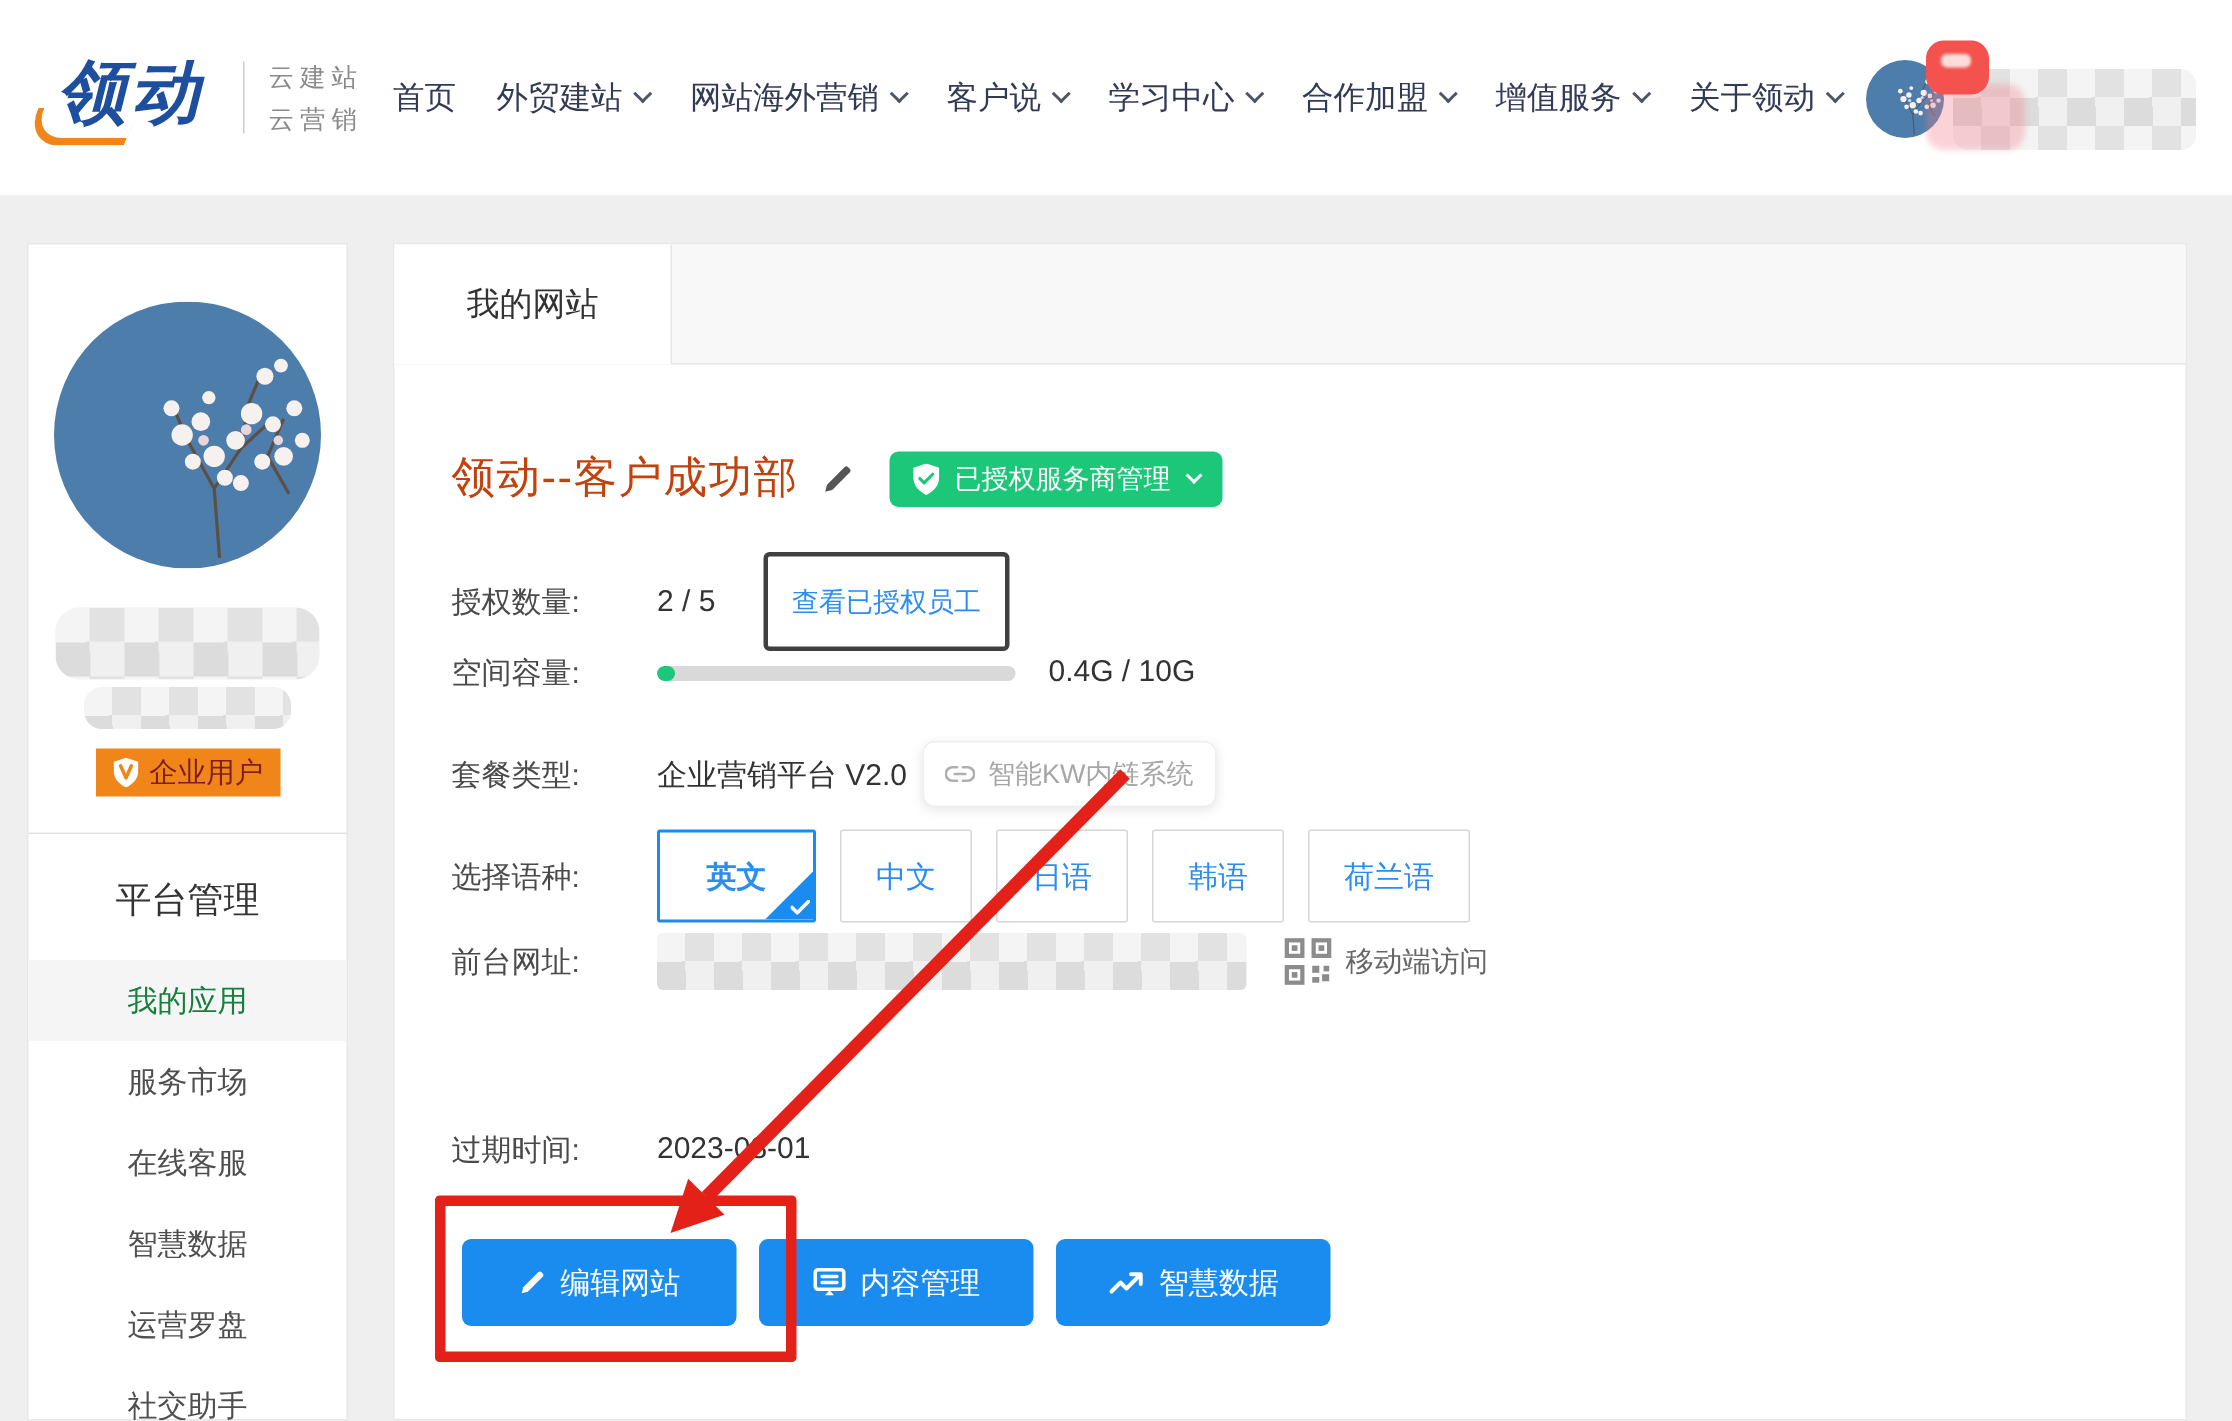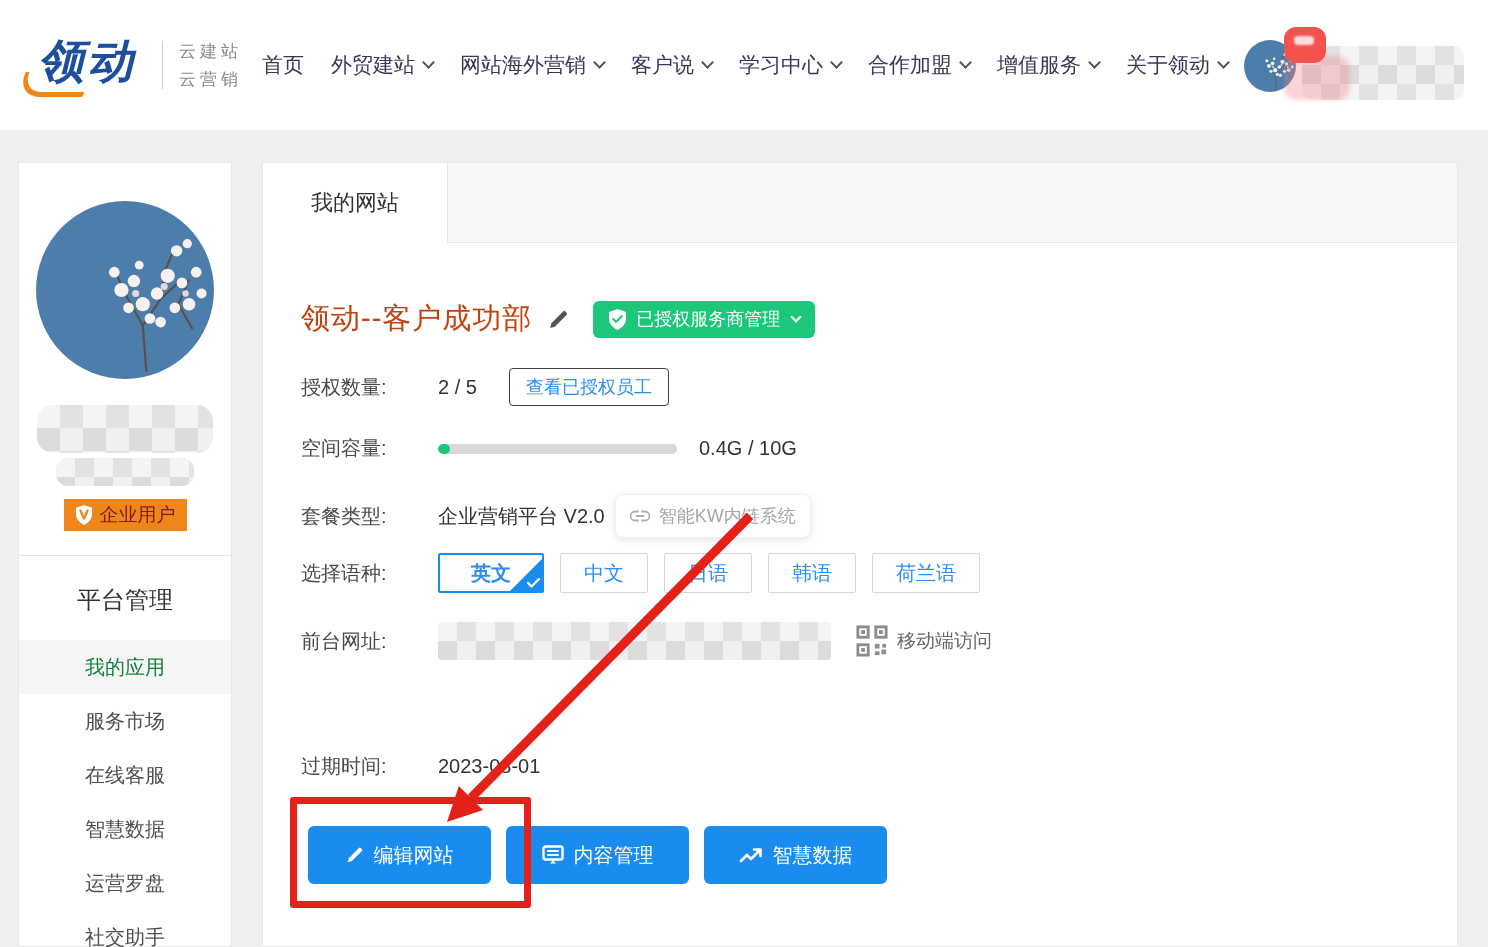--- a/index.html
+++ b/index.html
@@ -58,29 +58,29 @@
         font-size:18px;display:flex;align-items:center;gap:9px;border:none;cursor:pointer;}
   .chev-w{display:inline-block;width:8px;height:8px;border-right:2px solid #fff;border-bottom:2px solid #fff;
         transform:rotate(45deg);margin-top:-4px;margin-left:3px;}
 
   .row{position:absolute;left:38px;display:flex;align-items:center;}
   .row-label{width:137px;font-size:20px;color:#4a4a4a;flex-shrink:0;}
   .value{font-size:20px;color:#333;}
   .r1{top:205px;} .r2{top:272px;} .r3{top:331px;} .r4{top:390px;}
   .r5{top:459px;} .r6{top:527px;} .r7{top:590px;} .r8{top:663px;left:45px;gap:15px;}
 
-  .view-btn{margin-left:32px;border:1px solid #404040;color:#2b8df0;font-size:18px;padding:6px 16px;
+  .view-btn{margin-left:32px;border:3px solid #404040;color:#2b8df0;font-size:18px;padding:18px 16px;
         border-radius:4px;background:#fff;cursor:pointer;}
   .progress{width:239px;height:10px;border-radius:6px;background:#d9d9d9;overflow:hidden;}
   .progress-fill{width:5%;height:100%;background:#1dc779;border-radius:6px;}
   .space-val{margin-left:22px;}
   .chip{margin-left:10px;display:flex;align-items:center;gap:9px;background:#fff;border:1px solid #efefef;
         border-radius:8px;padding:9px 14px;font-size:18px;color:#a6a6a6;box-shadow:0 2px 8px rgba(0,0,0,0.10);cursor:default;}
   .lang-wrap{display:flex;gap:16px;}
-  .lang-btn{height:40px;display:flex;align-items:center;justify-content:center;border:1px solid #d6d6d6;
+  .lang-btn{height:62px;display:flex;align-items:center;justify-content:center;border:1px solid #d6d6d6;
         border-radius:2px;color:#2b8df0;font-size:20px;background:#fff;padding:0 23px;cursor:pointer;white-space:nowrap;}
   .lang-btn.selected{border:2px solid #1a8cf0;font-weight:bold;position:relative;padding:0 31px;overflow:hidden;}
   .lang-btn.selected .corner{position:absolute;right:0;bottom:0;width:0;height:0;
         border-left:32px solid transparent;border-bottom:32px solid #1a8cf0;}
   .lang-btn.selected .corner-check{position:absolute;right:2px;bottom:3px;z-index:2;display:flex;}
   .url-mosaic{width:393px;height:38px;border-radius:4px;}
   .mobile{display:flex;align-items:center;gap:9px;margin-left:25px;color:#666;font-size:19px;cursor:pointer;}
   .action-btn{width:183px;height:58px;border-radius:6px;background:#1a8cf0;color:#fff;font-size:20px;
         display:flex;align-items:center;justify-content:center;gap:10px;border:none;cursor:pointer;}
 

